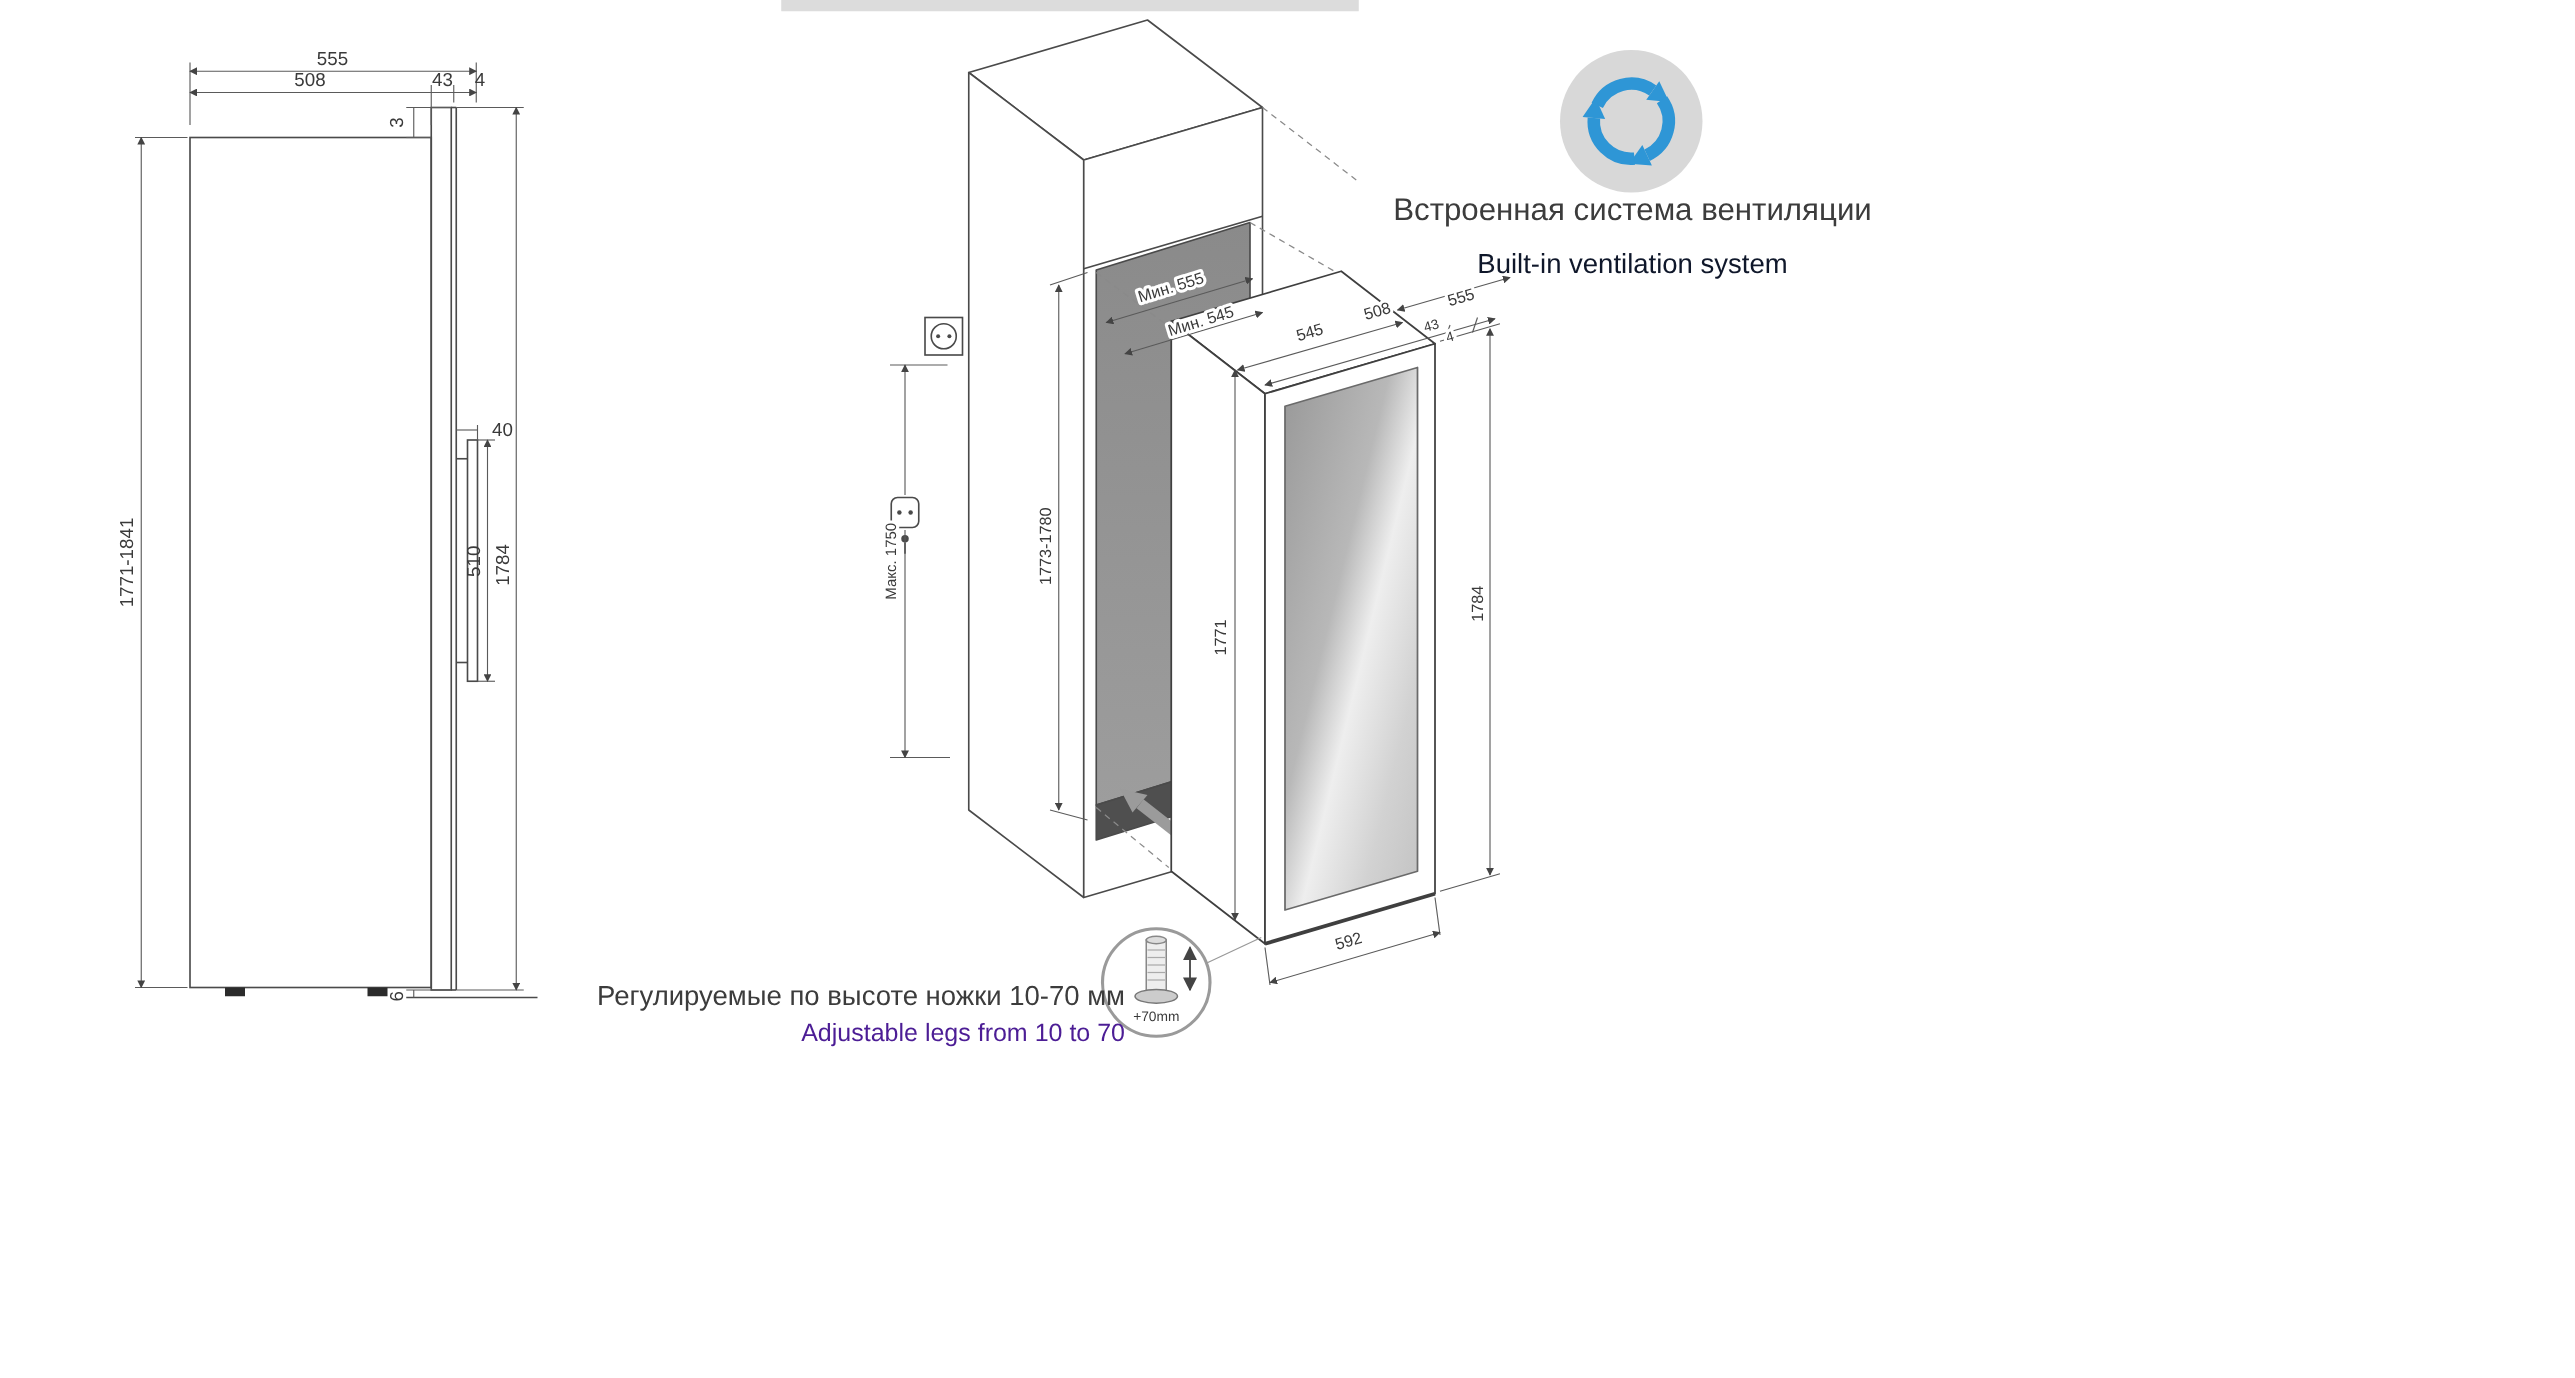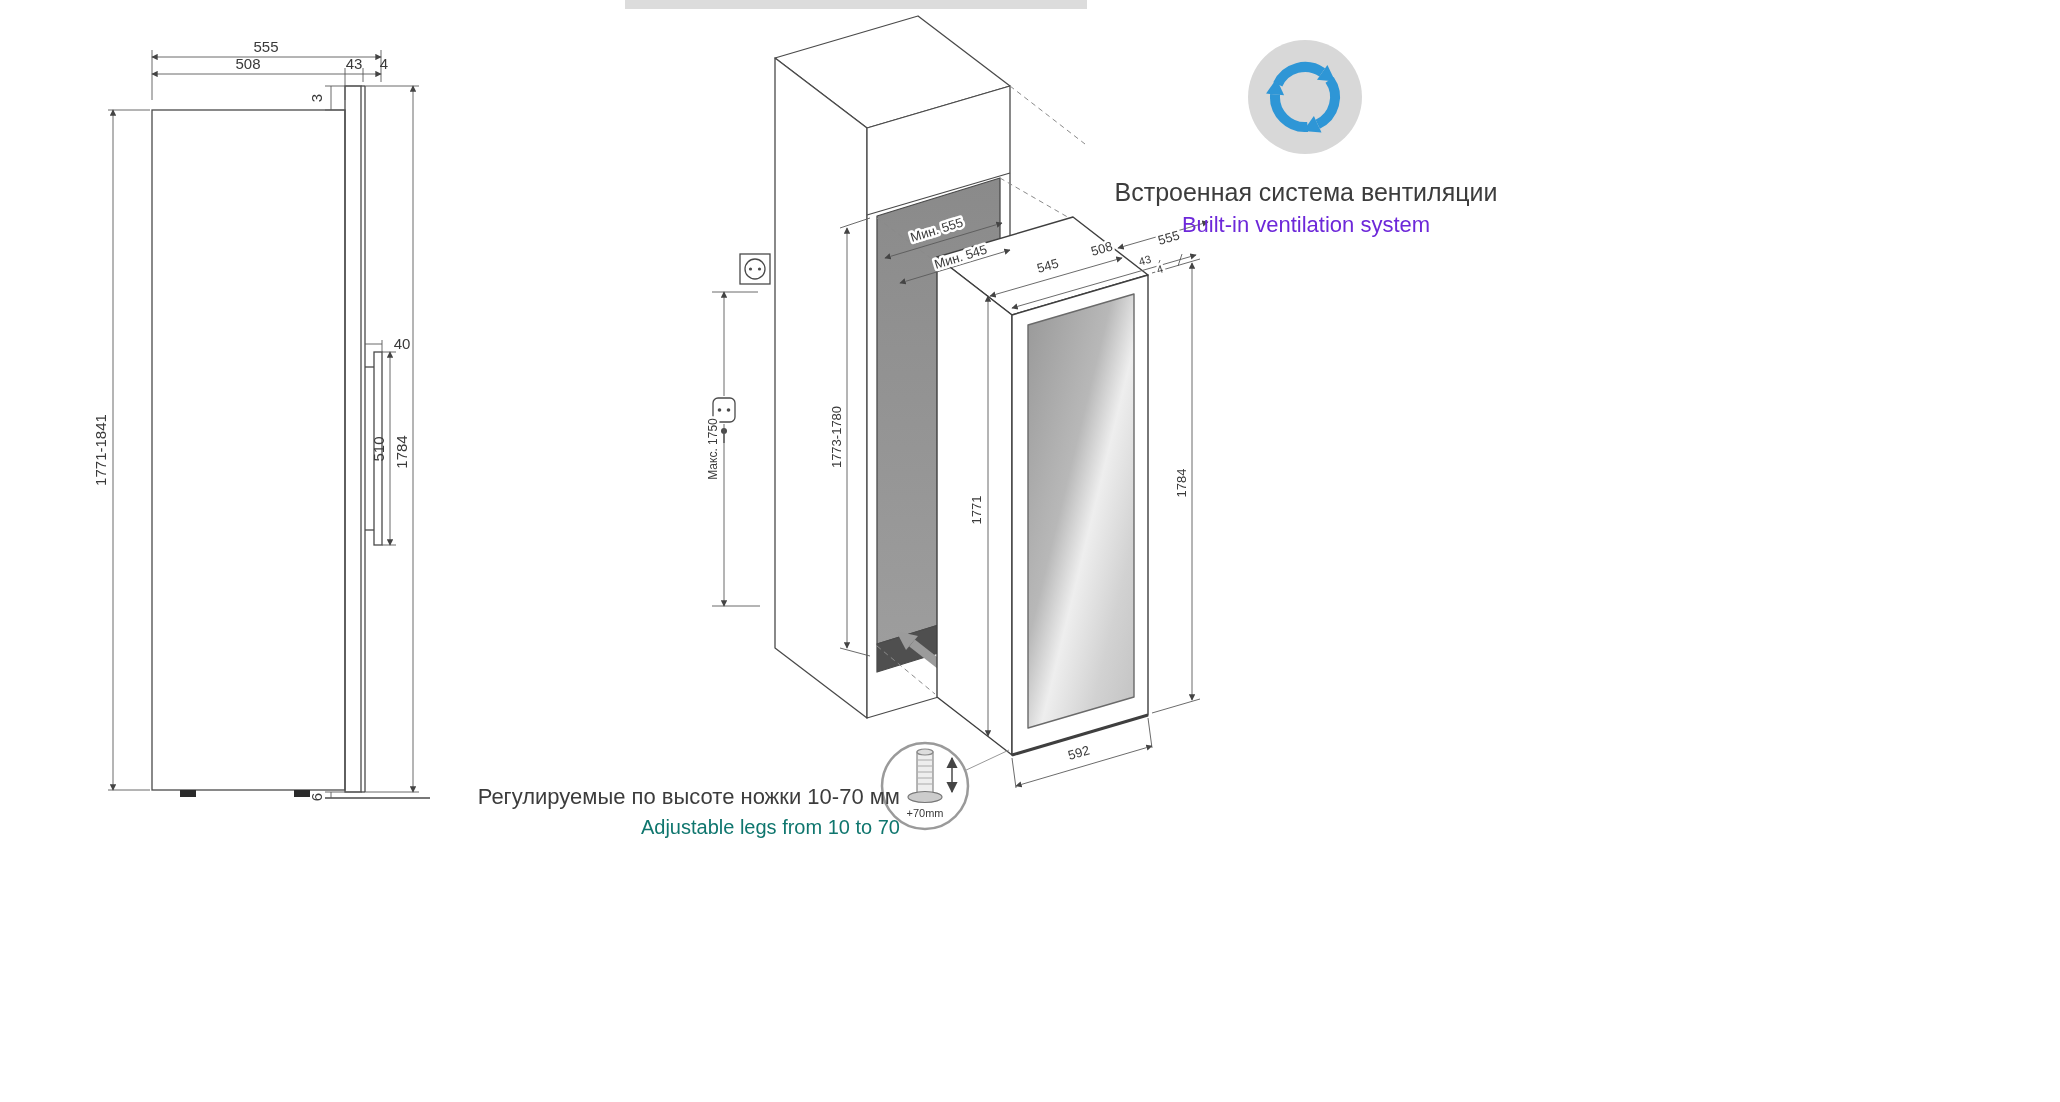--- a/index.html
+++ b/index.html
@@ -6,26 +6,26 @@
   .canvas {
     position:relative; width:1948px; height:1102px; background:#ffffff;
     font-family:"Liberation Sans", sans-serif; overflow:hidden;
   }
   .scene { position:absolute; left:0; top:0; }
   .scene text { font-family:"Liberation Sans", sans-serif; fill:#3a3a3a; font-size:15px; }
   .scene text.small { font-size:12px; }
   .scene text.iso { font-size:13px; }
   .scene text.halo { paint-order:stroke; stroke:#ffffff; stroke-width:5px; stroke-linejoin:round; }
   .scene text.tiny { font-size:11px; }
-  .vent-label { position:absolute; top:178px; left:1106px; width:400px; text-align:center; }
+  .vent-label { position:absolute; top:154px; left:1106px; width:400px; text-align:center; }
   .vent-label .ru { font-size:25px; color:#3c3c3c; }
-  .vent-label .en { font-size:22px; color:#6d28d9; margin-top:5px; }
+  .vent-label .en { font-size:22px; color:#0f172a; margin-top:15px; }
   .legs-label { position:absolute; top:784px; left:440px; width:460px; text-align:right; }
   .legs-label .ru { font-size:22px; color:#3c3c3c; }
-  .legs-label .en { font-size:20px; color:#0f766e; margin-top:6px; }
+  .legs-label .en { font-size:20px; color:#4c1d95; margin-top:6px; }
 </style>
 </head>
 <body>
 
 <div class="canvas">
 
 <svg class="scene" width="2060" height="1102" viewBox="0 0 2060 1102" xmlns="http://www.w3.org/2000/svg">
   <defs>
     <marker id="arr" viewBox="0 0 10 10" refX="9" refY="5" markerWidth="7" markerHeight="7" orient="auto-start-reverse">
       <path d="M0 0 L10 5 L0 10 z" fill="#444"></path>

